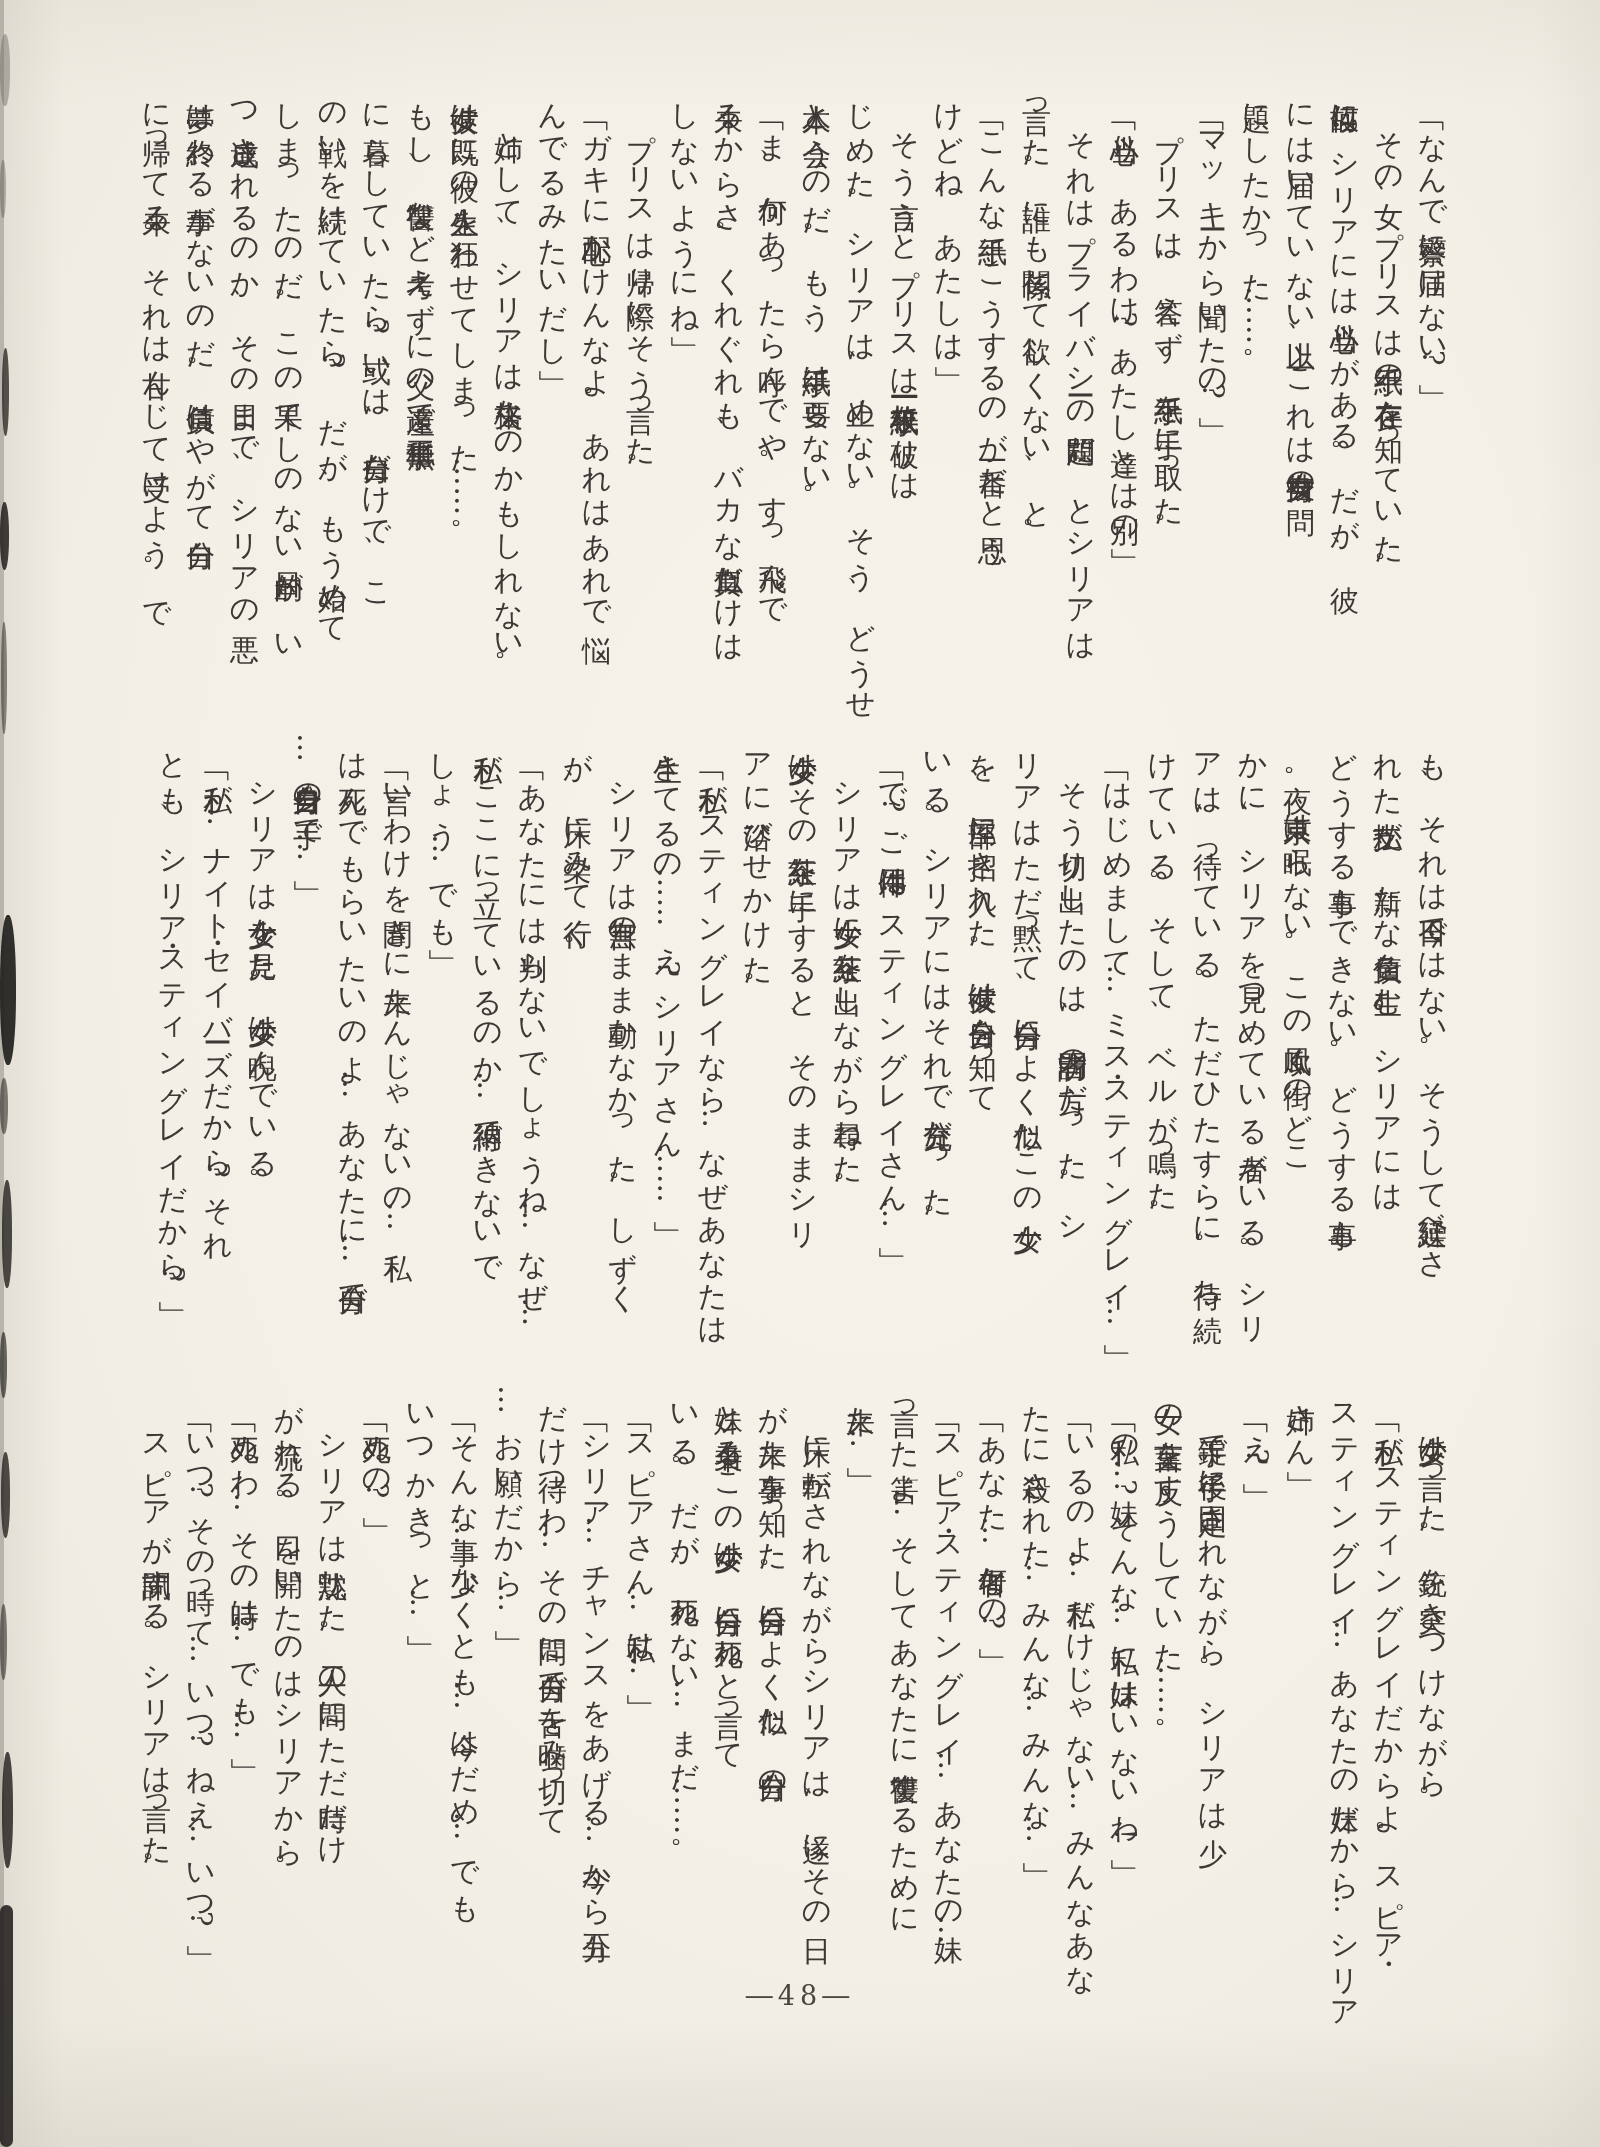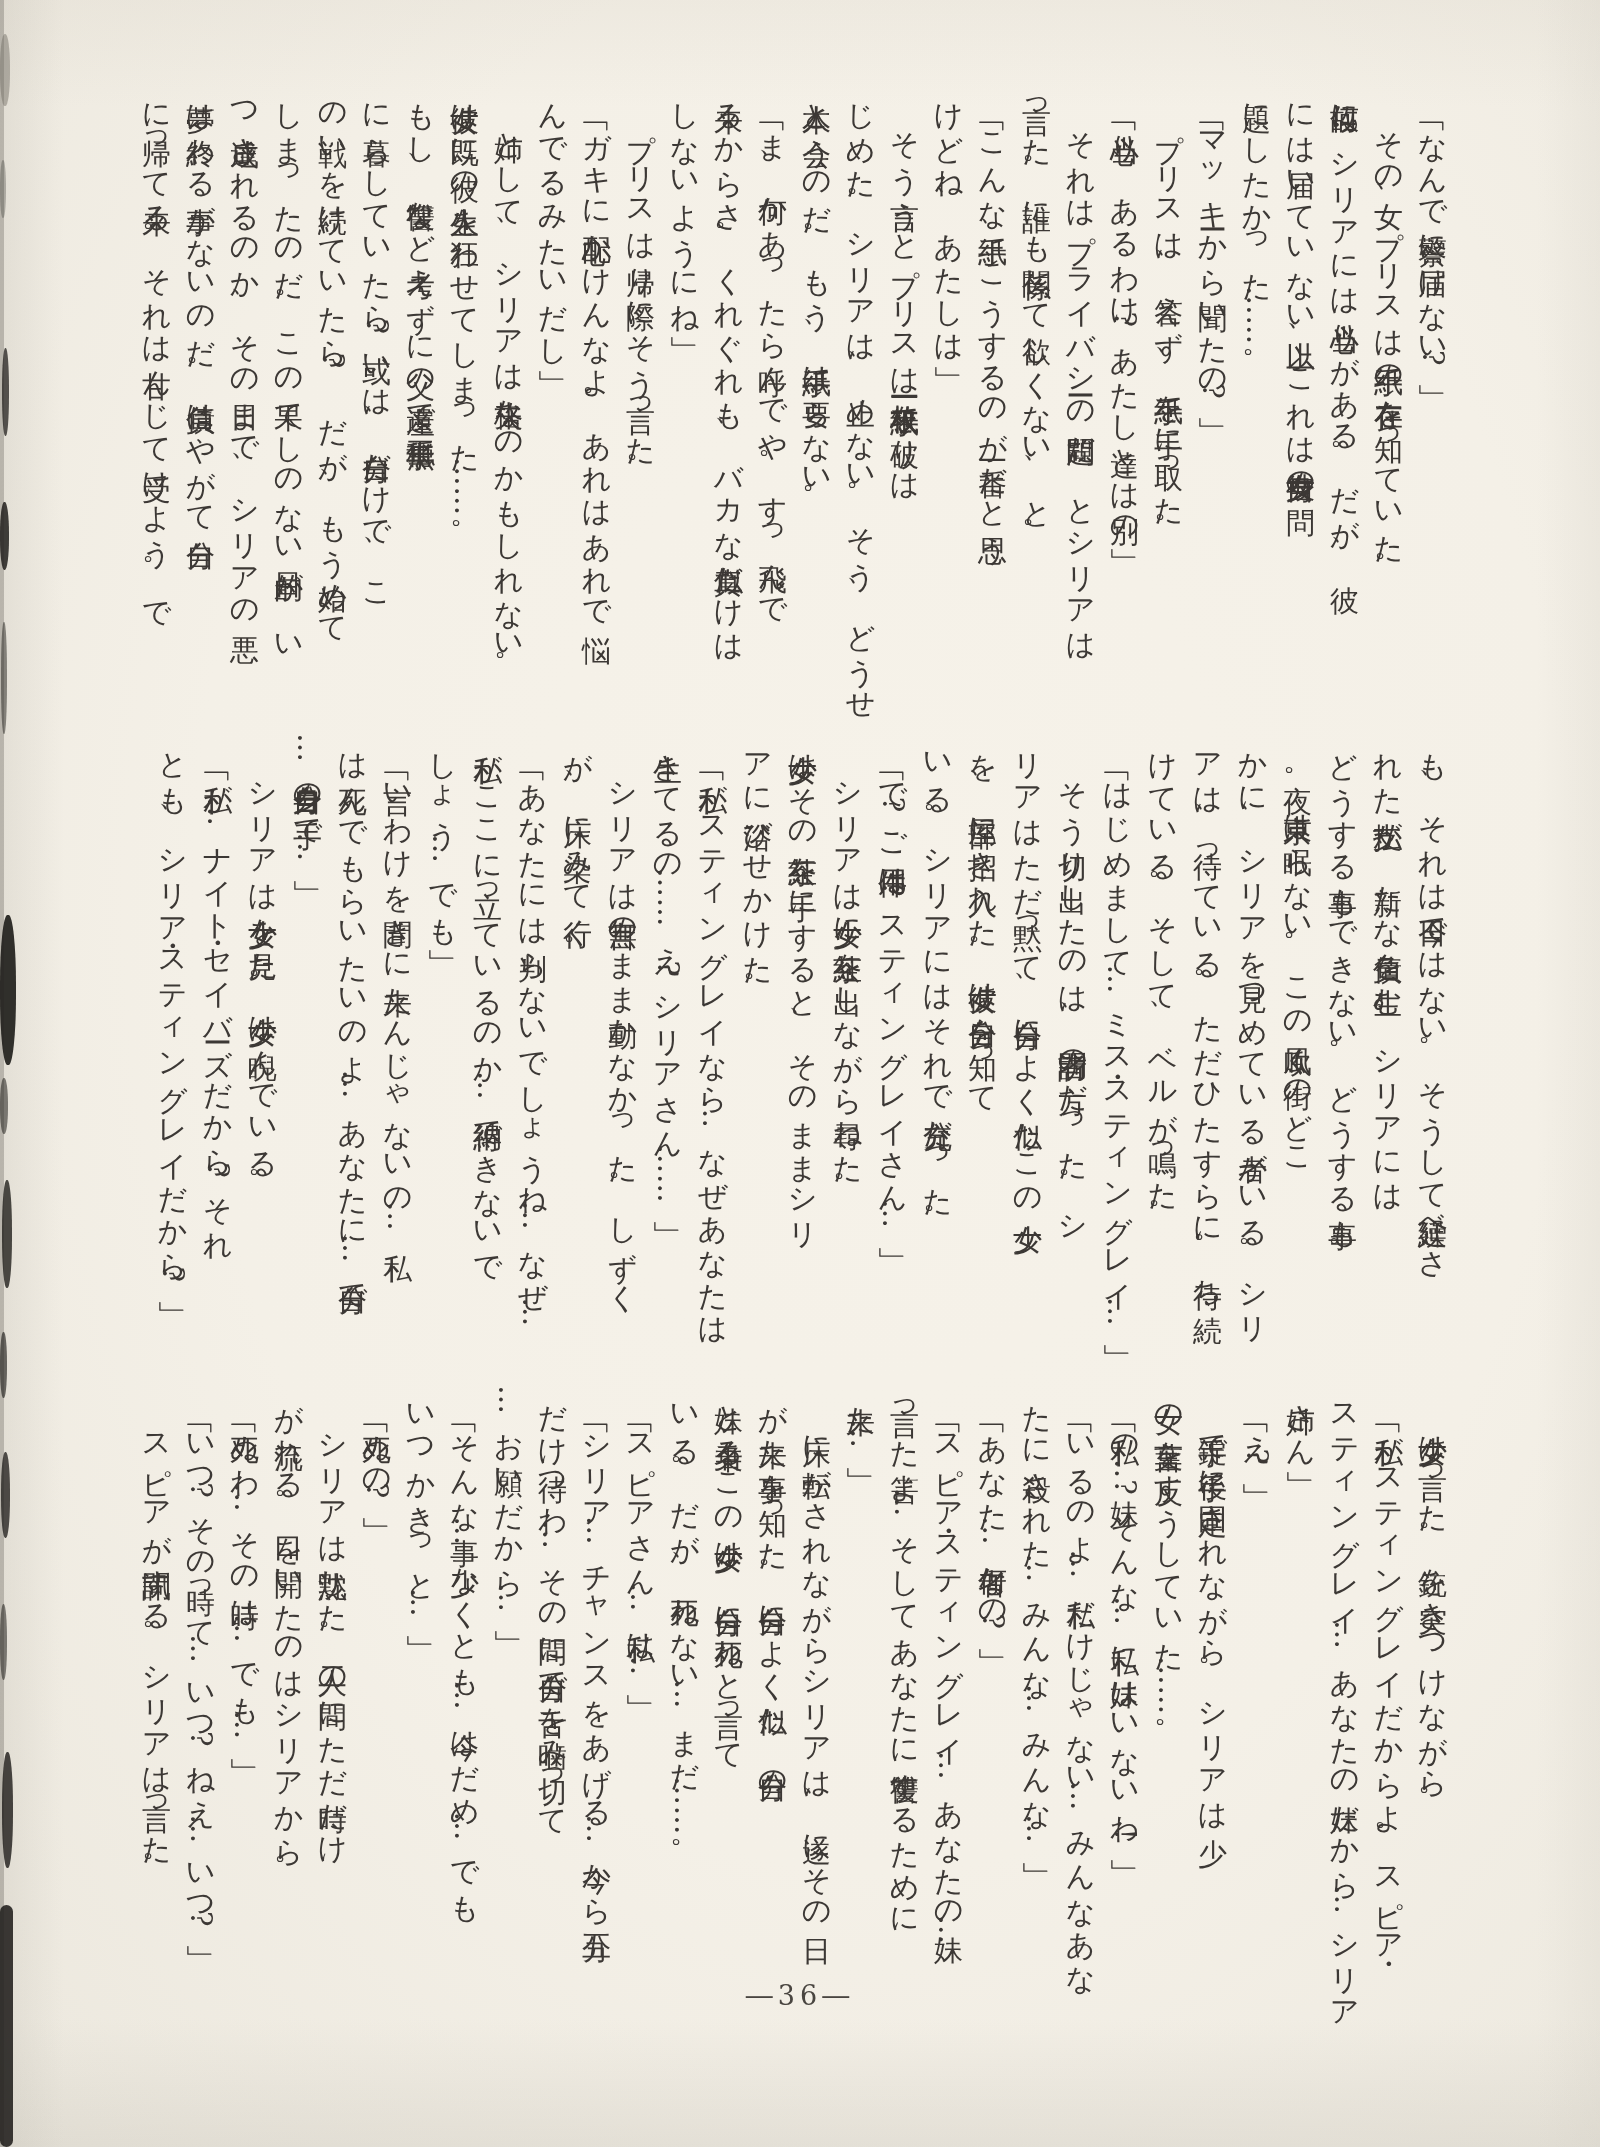--- a/index.html
+++ b/index.html
@@ -156,15 +156,15 @@
       <p>　「そんな事…少なくとも…今はだめ…でも</p>
       <p>いつかきっと…」</p>
       <p>　「死ぬの?」</p>
       <p>　シリアは沈黙した。二人の間にただ時だけ</p>
       <p>が流れる。口を開いたのはシリアから。</p>
       <p>　「死ぬわ…その時は…でも…」</p>
       <p>　「いつ?その時って…いつ?ねえ…いつ?」</p>
       <p>　スピアが訊問する。シリアは言った。</p>
     </section>
 
-  <div class="page-number">―36―</div>
+  <div class="page-number">―48―</div>
 
 </div>
 
 </body></html>

